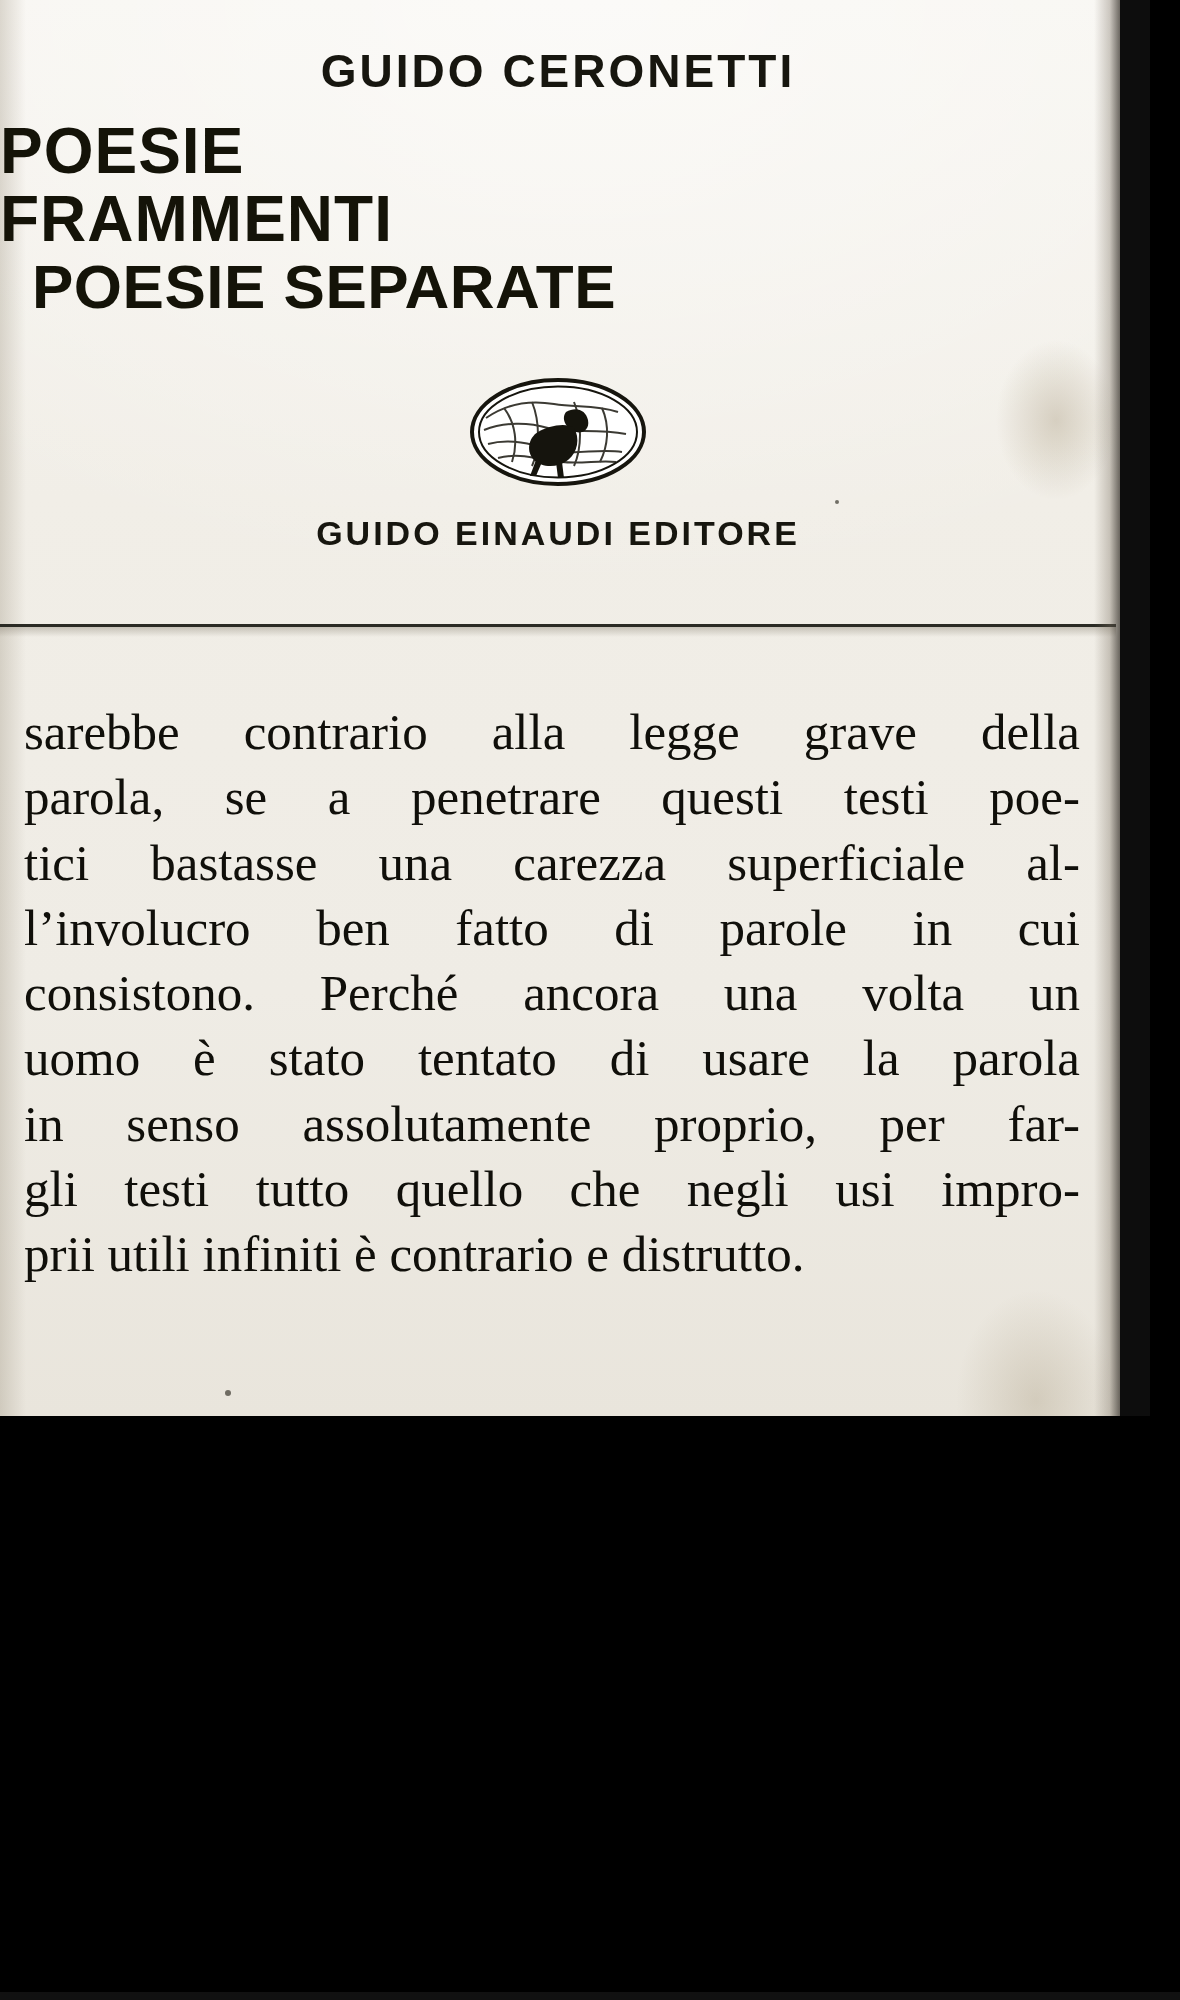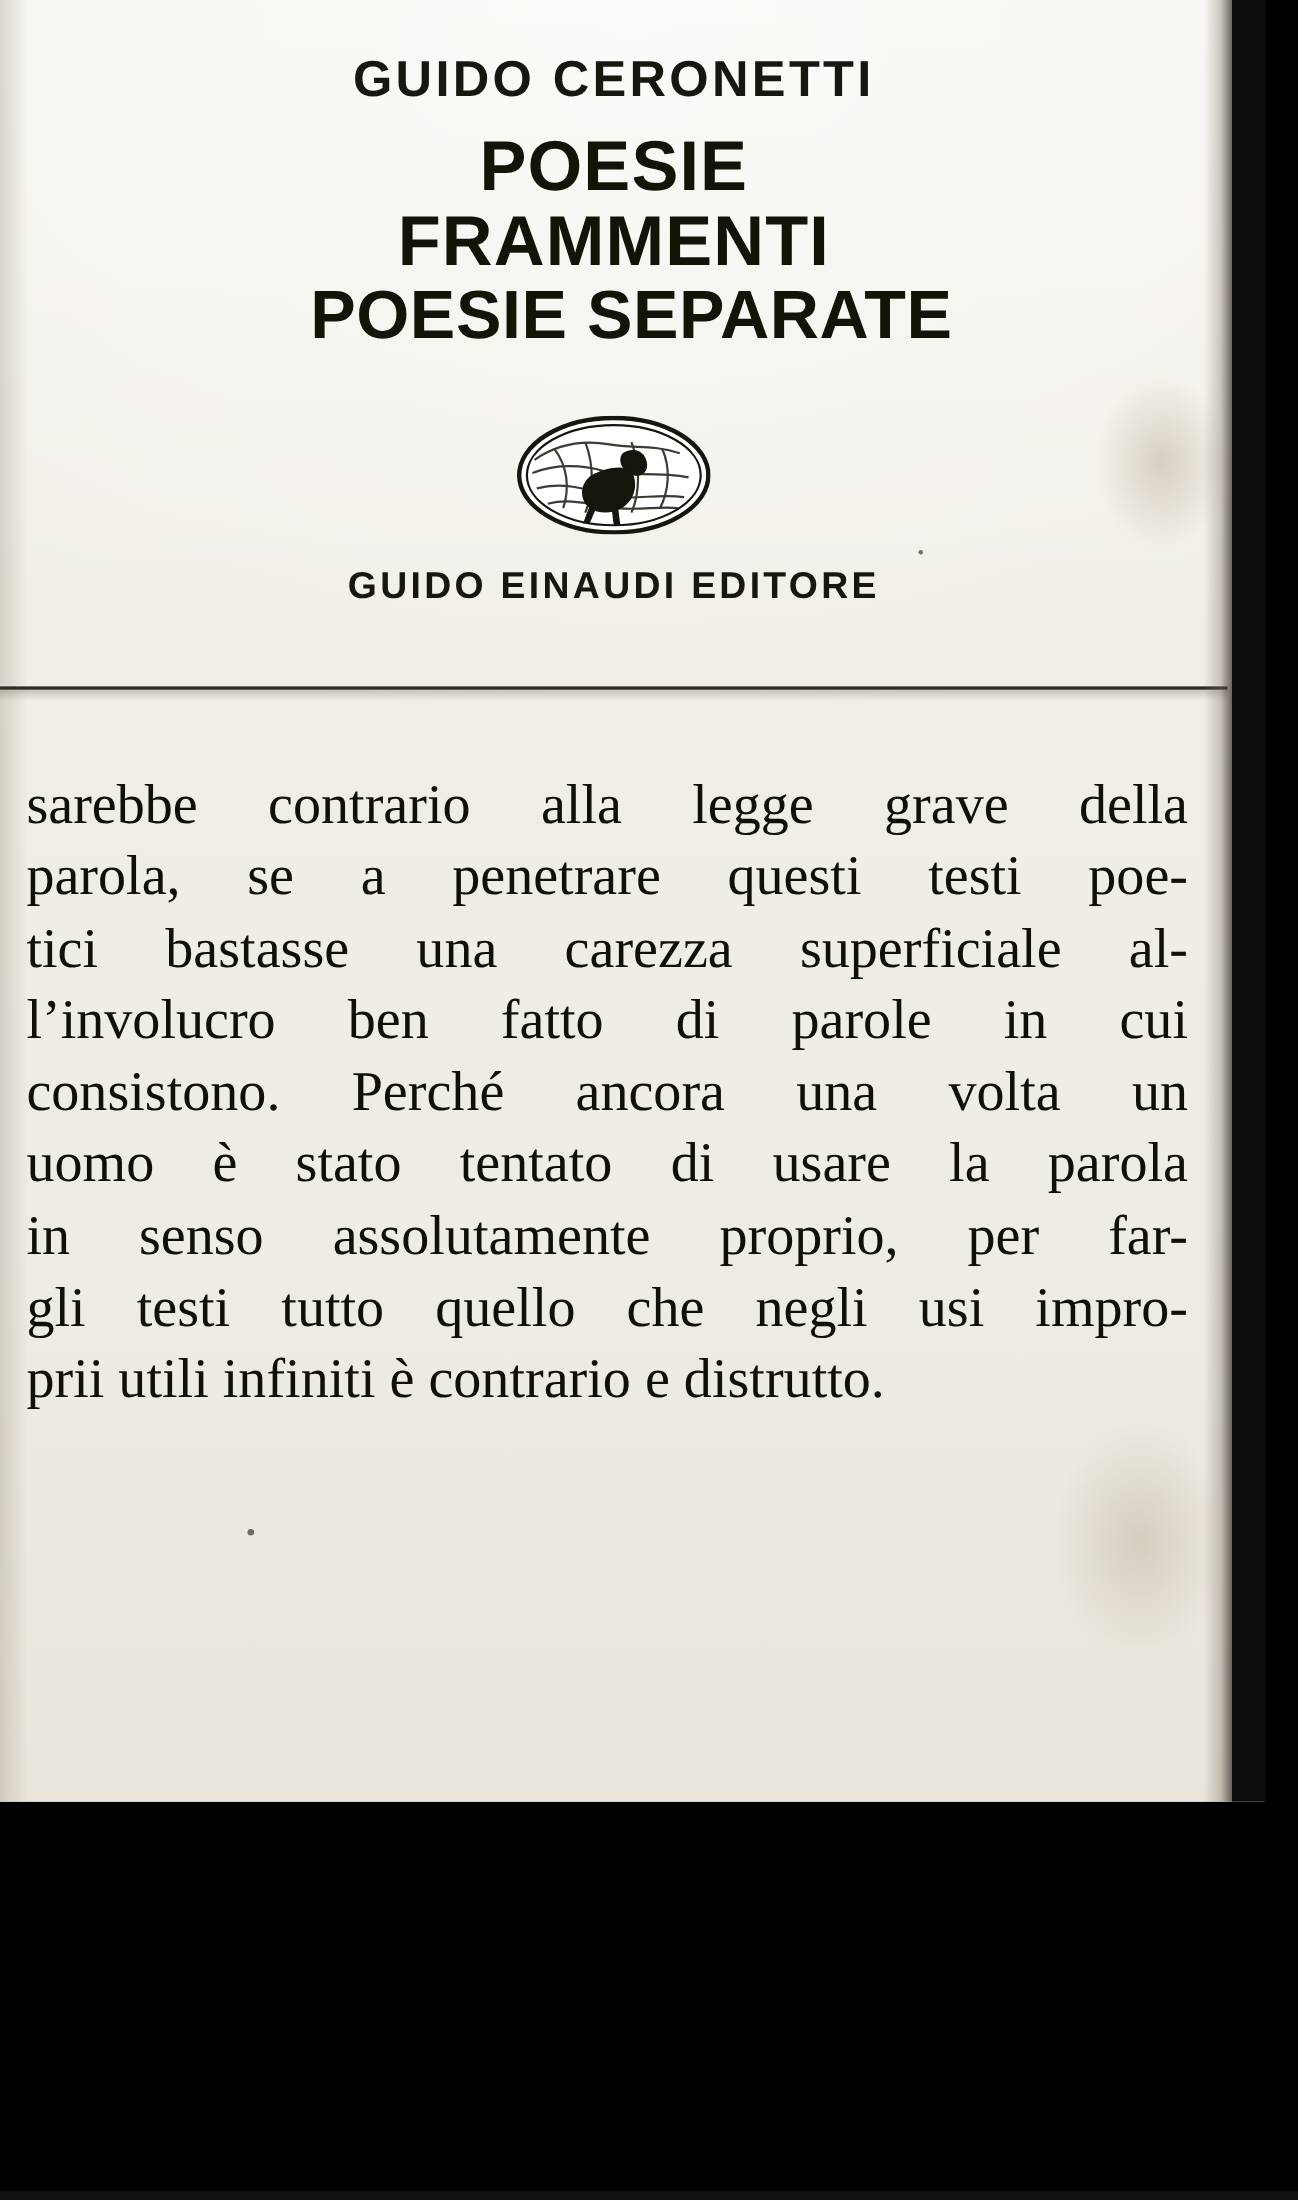--- a/index.html
+++ b/index.html
@@ -20,21 +20,21 @@
     height: 2000px;
     background: #000;
   }
 
   
   .scan {
     position: absolute;
     left: 0;
     top: 0;
     width: 1150px;
-    height: 1638px;
+    height: 1416px;
     background: #f2efe9;
     overflow: hidden;
   }
 
   
   .right-edge {
     position: absolute;
     right: 0;
     top: 0;
     width: 30px;
@@ -111,21 +111,20 @@
     font-weight: bold;
     font-size: 46px;
     letter-spacing: 3px;
     color: #17160f;
   }
 
   .title-block {
     position: absolute;
     left: 0; right: 0;
     top: 118px;
-    text-align: center;
     font-family: "Liberation Sans", sans-serif;
     font-weight: bold;
     color: #141308;
   }
   .title-line {
     font-size: 64px;
     line-height: 1.06;
     letter-spacing: 1px;
   }
   .title-line.l3 {

